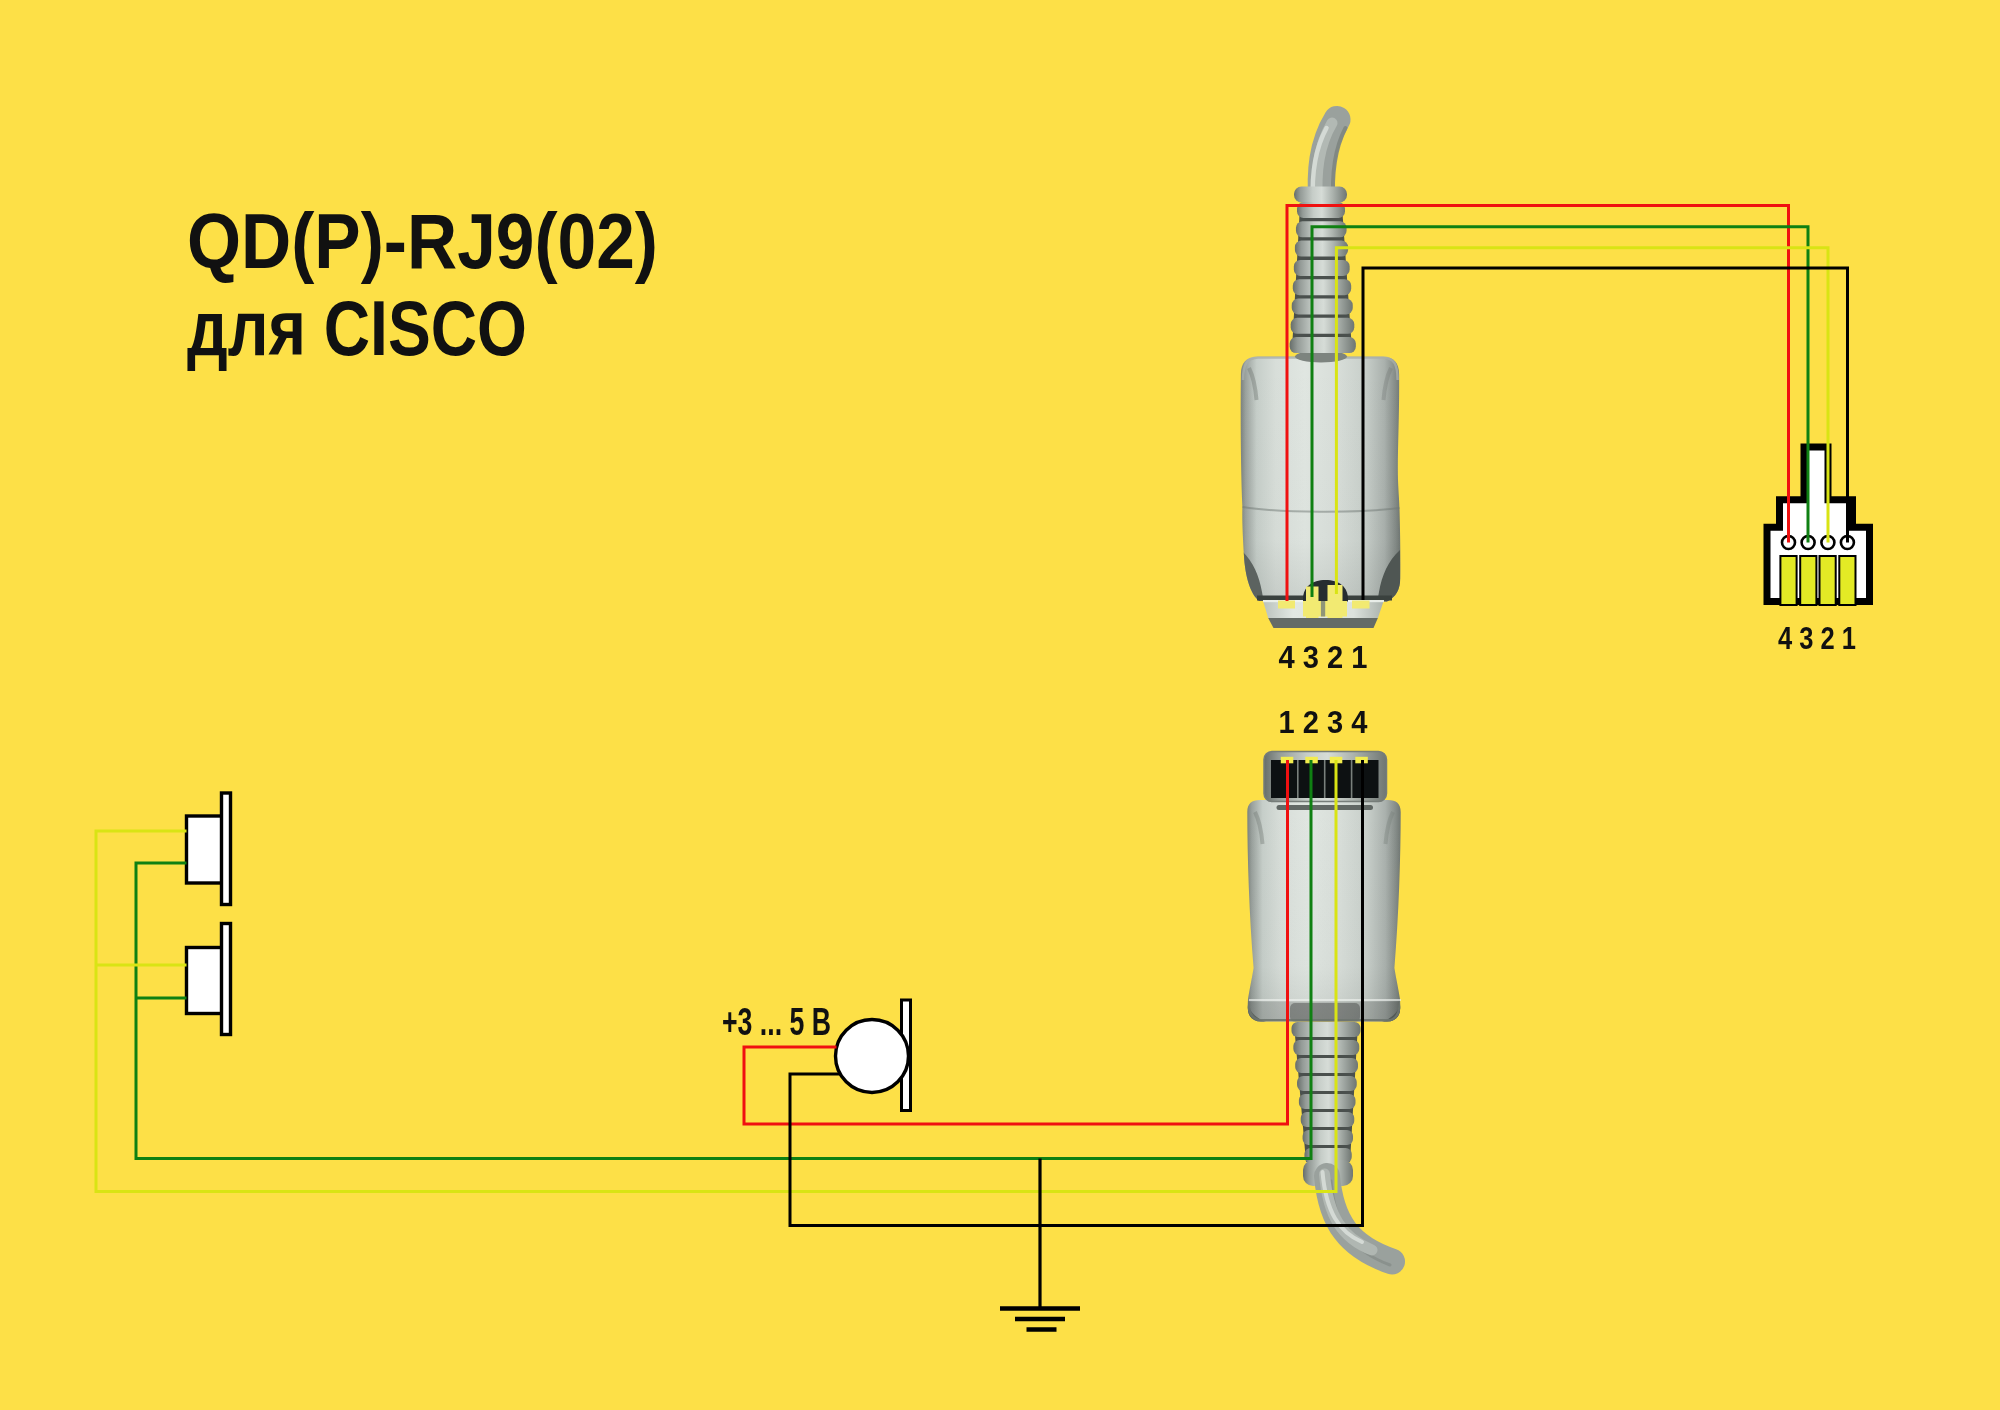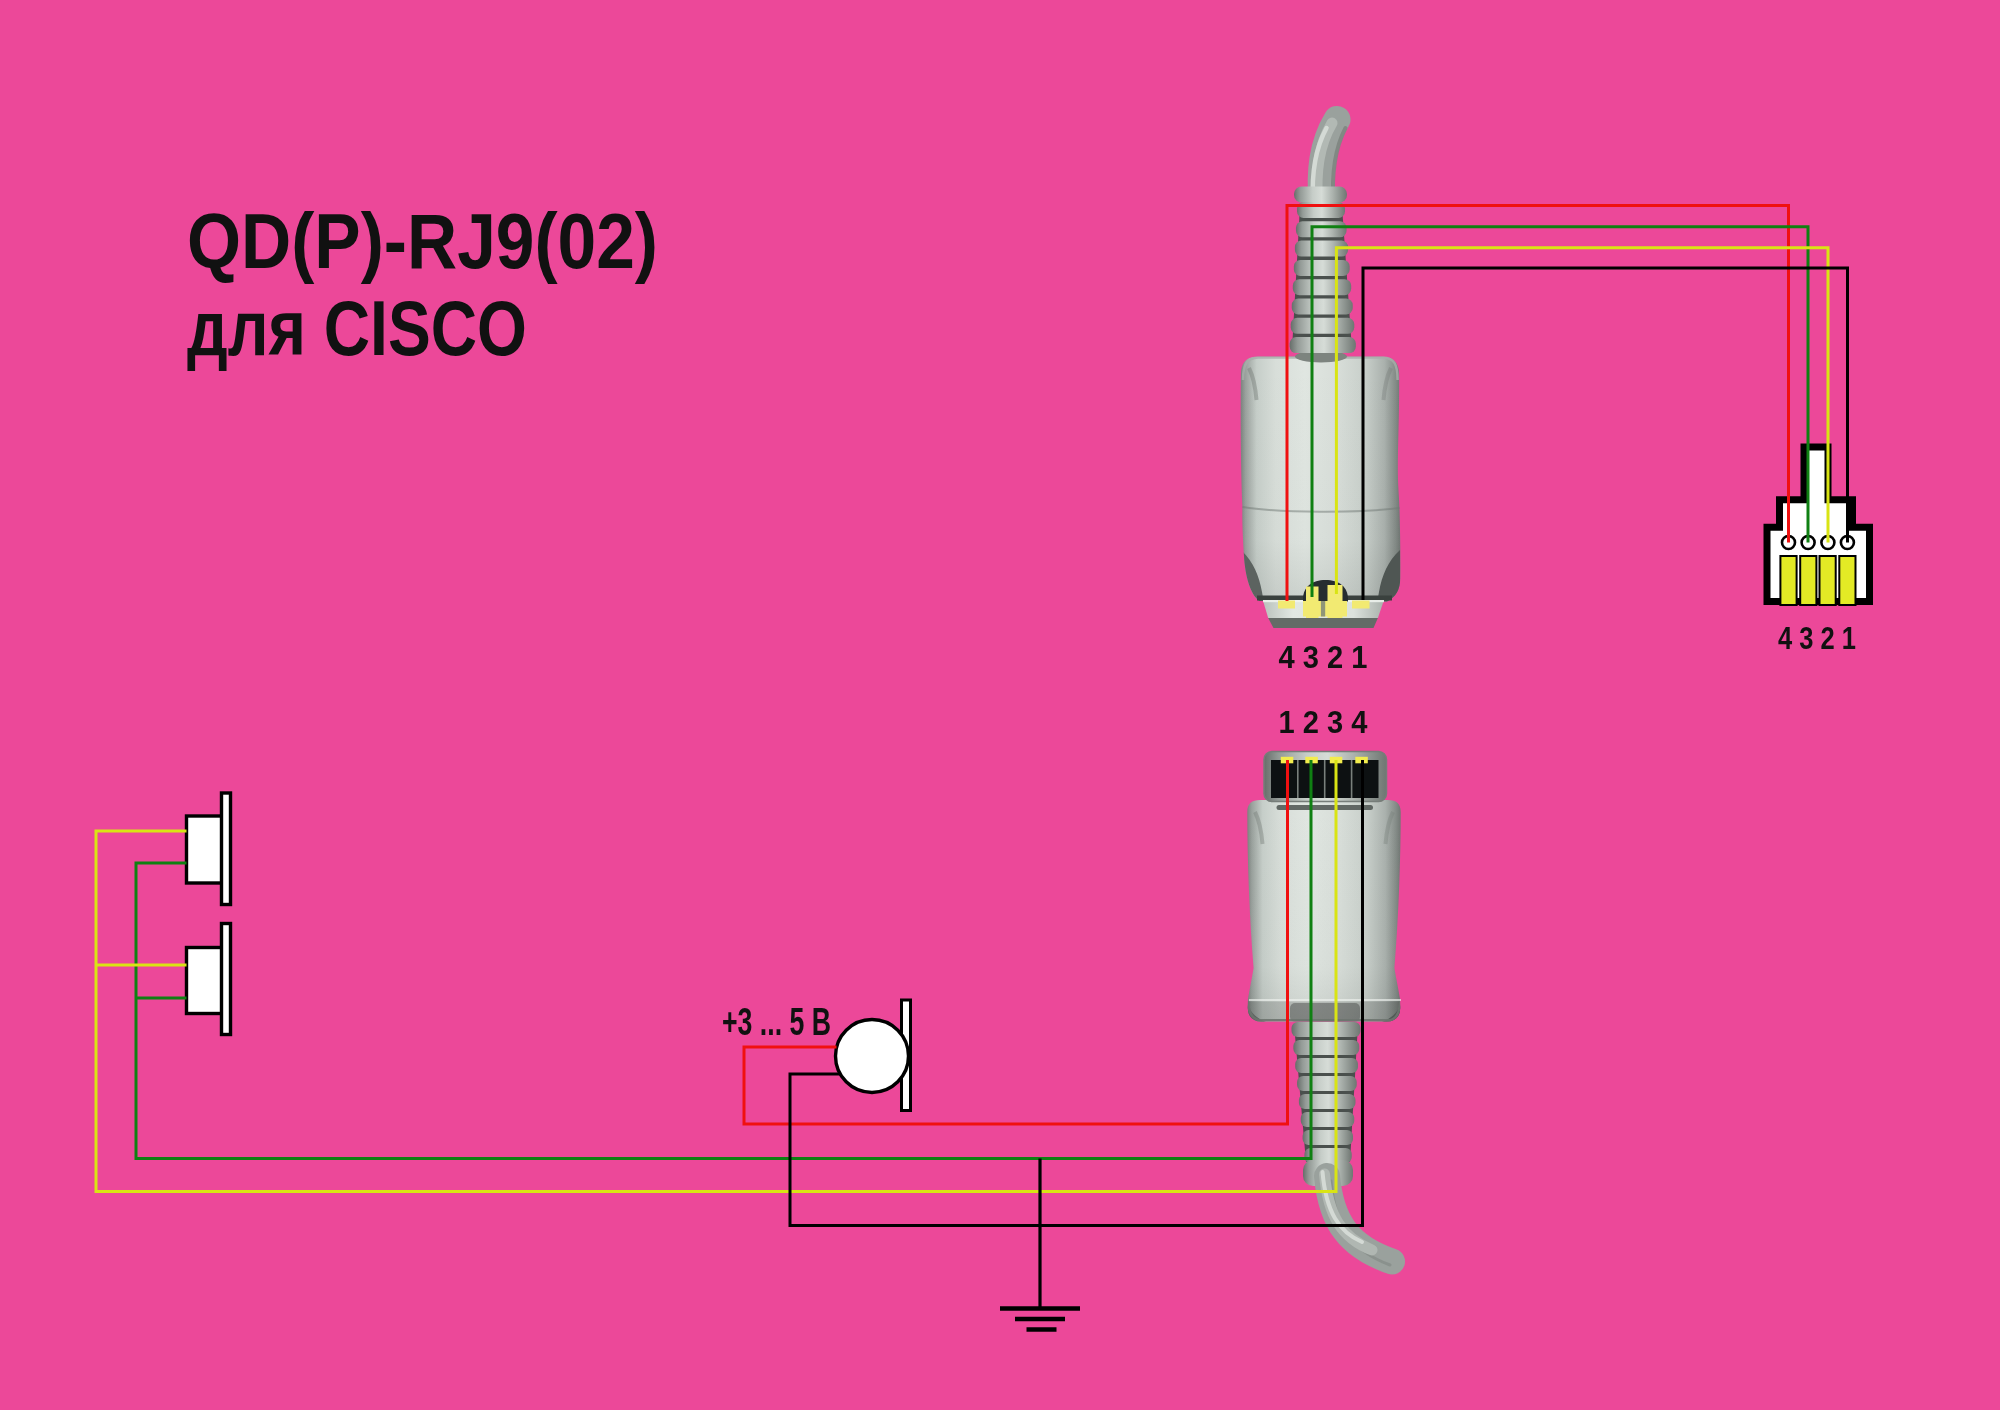--- a/index.html
+++ b/index.html
@@ -1,16 +1,16 @@
 <!DOCTYPE html>
 <html><head>
 <meta charset="utf-8">
 <style>
   html,body{margin:0;padding:0;background:#ffffff;}
-  .stage{position:relative;width:2000px;height:1410px;background:#ec4899;overflow:hidden;
+  .stage{position:relative;width:2000px;height:1410px;background:#fde047;overflow:hidden;
          font-family:"Liberation Sans","DejaVu Sans",sans-serif;}
   svg{display:block;}
   text{font-family:"Liberation Sans","DejaVu Sans",sans-serif;font-weight:bold;fill:#111111;}
 </style>
 </head>
 <body>
 
 <div class="stage">
 <svg width="2000" height="1410" viewBox="0 0 2000 1410">
   <defs>

